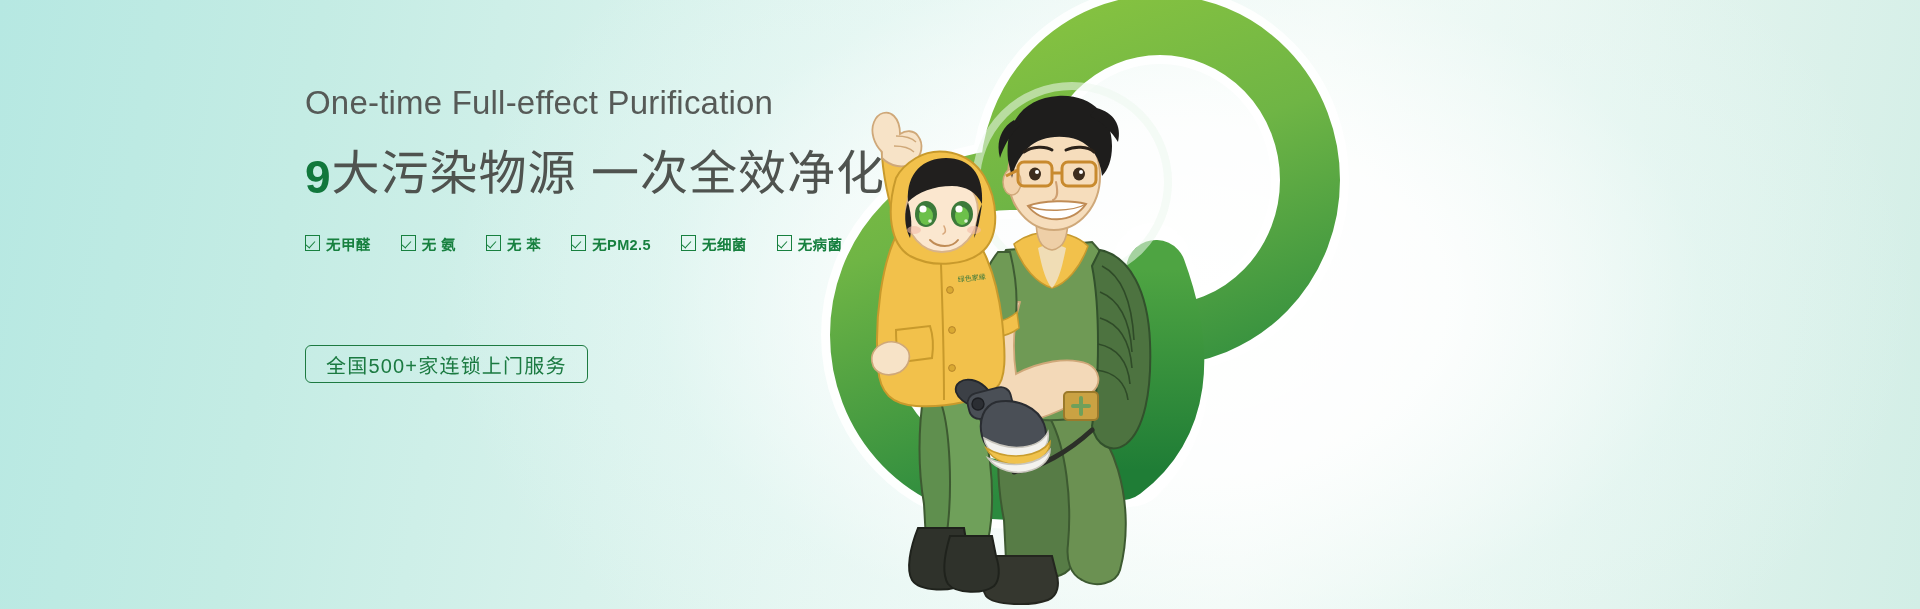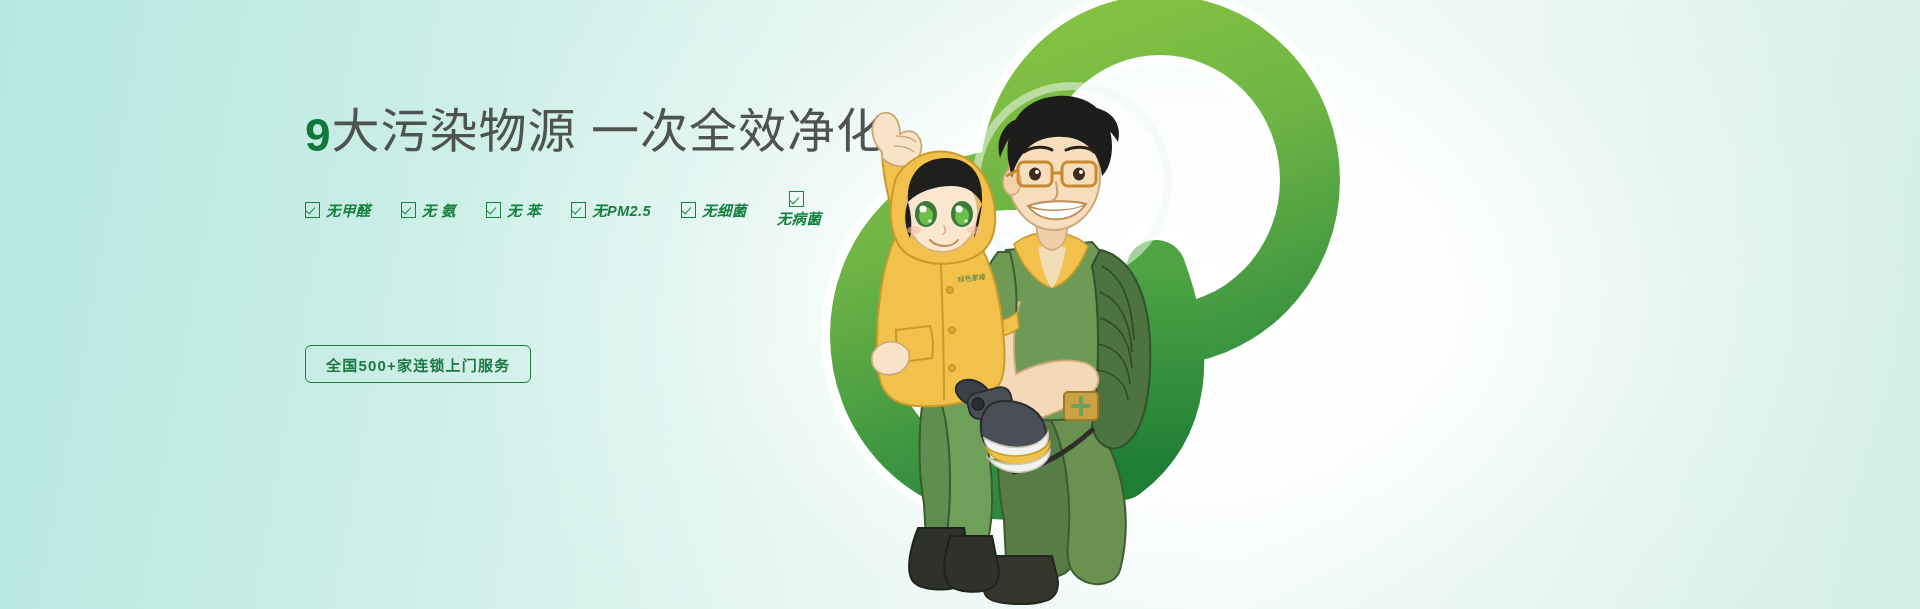--- a/index.html
+++ b/index.html
@@ -26,54 +26,54 @@
     vertical-align:-3px;letter-spacing:0;
   }
   #cn-rest{
     font-size:48px;font-weight:500;color:#4f534f;letter-spacing:1px;
     margin-left:1px;
   }
   
   #badges{
     margin-top:33px;display:flex;align-items:center;
     white-space:nowrap;
-    font-style:italic;
   }
   .badge{display:flex;align-items:center;margin-right:30px;}
-  .badge:last-child{margin-right:12px;flex-direction:column;}
+  .badge:last-child{margin-right:12px;}
   .tick{
     width:13px;height:14px;border:1.3px solid #17803f;
     display:inline-block;position:relative;margin-right:6px;flex:none;
   }
   .tick::after{
     content:"";position:absolute;left:2px;top:2.5px;
     width:4px;height:8px;border:solid #17803f;
     border-width:0 1.6px 1.6px 0;transform:rotate(42deg);
   }
   .badge-label{font-size:14.5px;font-weight:700;color:#17803f;letter-spacing:.4px;}
   
   #cta{
     position:absolute;left:305px;top:345px;
     display:inline-flex;align-items:center;justify-content:center;
     height:38px;padding:0 20px;
     border:1.4px solid #1d7a41;border-radius:6px;
-    font-size:15px;font-weight:700;color:#1b7a41;letter-spacing:1.2px;
+    font-size:20px;font-weight:400;color:#1b7a41;letter-spacing:1.2px;
     background:transparent;cursor:pointer;box-sizing:border-box;
   }
   
   #art{position:absolute;left:800px;top:0;width:600px;height:609px;}
   #art svg{display:block;}
 </style>
 </head>
 <body>
 
 <div id="banner">
 
   <div id="text-block">
 
+    <div class="en-line">One-time Full-effect Purification</div>
 
     <div id="cn-head">
       <span id="cn-num">9</span><span id="cn-rest">大污染物源  一次全效净化</span>
     </div>
 
     <div id="badges">
 
       <div class="badge">
         <span class="tick"></span>
         <span class="badge-label">无甲醛</span>

